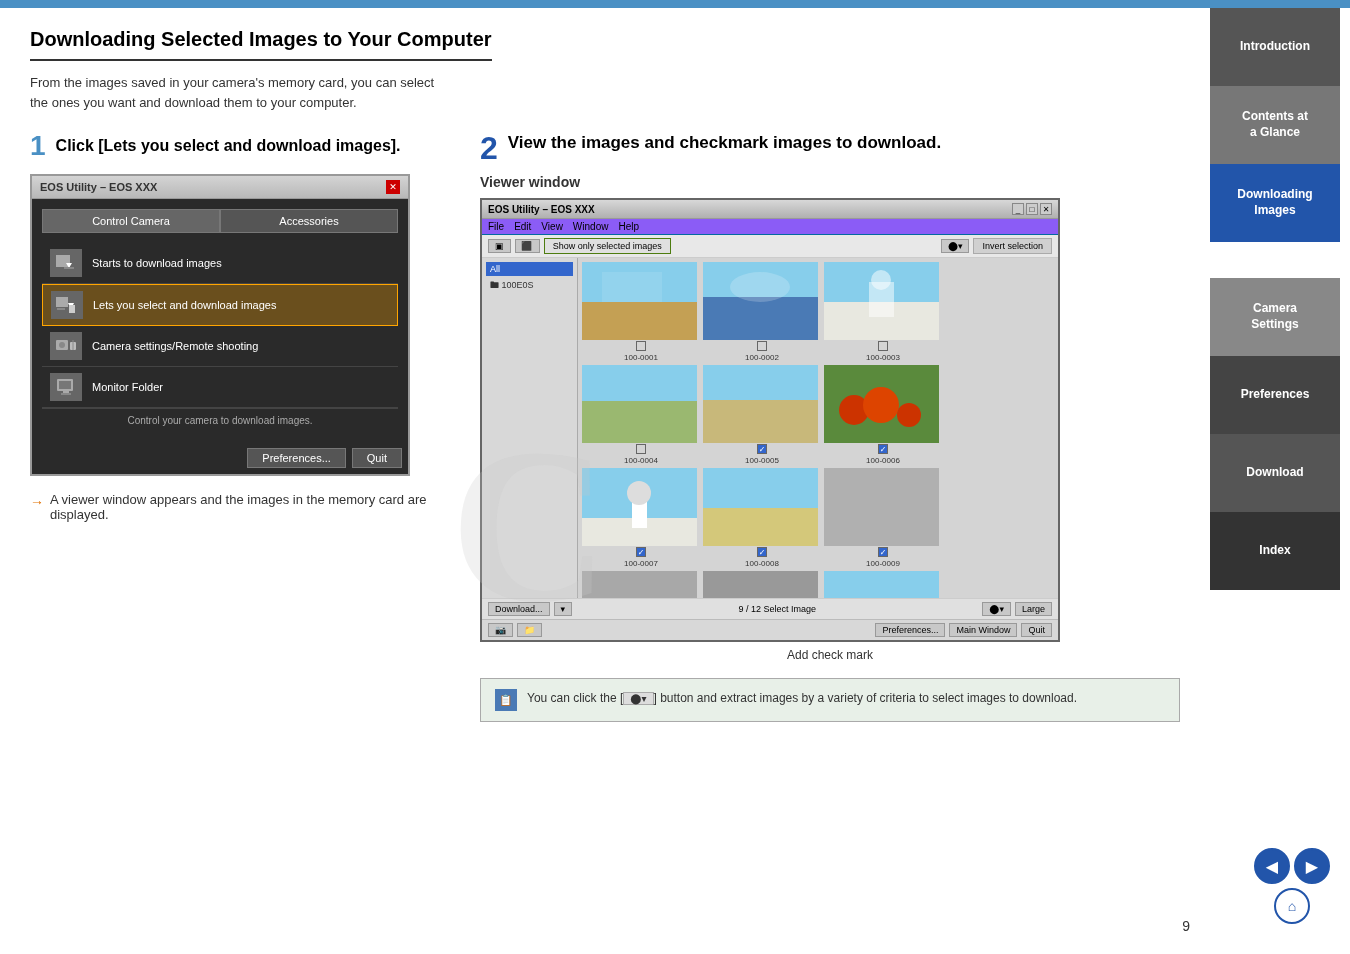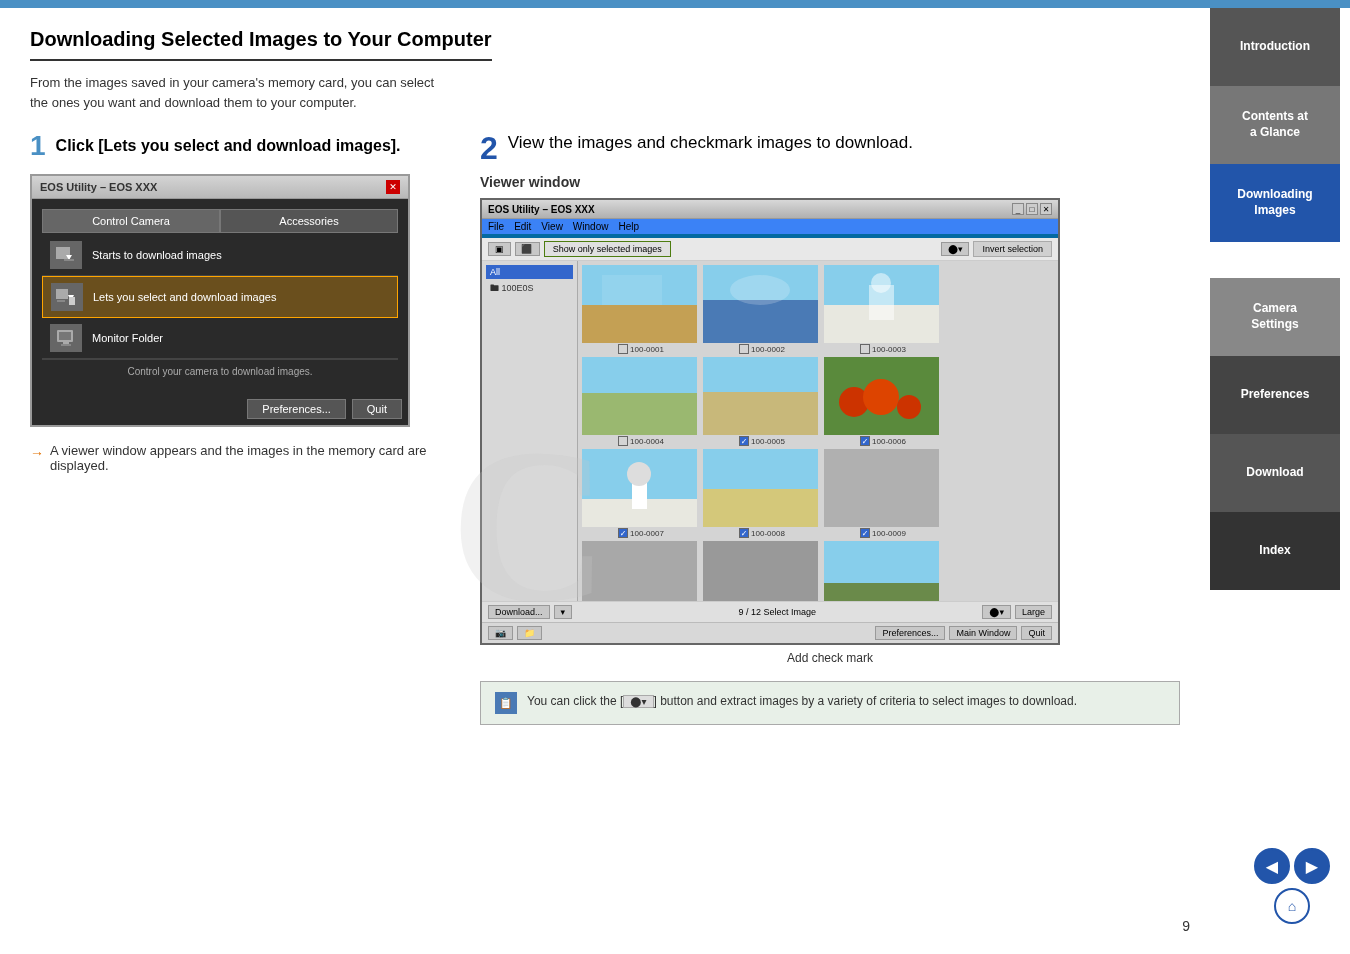--- a/index.html
+++ b/index.html
@@ -108,21 +108,21 @@
       justify-content: center;
     }
 
     .window-body {
       background: #2a2a2a;
       padding: 10px;
     }
 
     .tab-buttons {
       display: flex;
-      margin-bottom: 2px;
+      margin-bottom: 10px;
     }
 
     .tab-btn {
       background: #555;
       color: #fff;
       border: 1px solid #777;
       padding: 5px 20px;
       font-size: 11px;
       cursor: pointer;
       flex: 1;
@@ -258,26 +258,26 @@
       border: 1px solid #888;
       font-size: 8px;
       cursor: pointer;
       display: flex;
       align-items: center;
       justify-content: center;
       background: #ccc;
     }
 
     .viewer-menubar {
-      background: #3b82f6;
+      background: #8b5cf6;
       padding: 2px 6px;
       font-size: 10px;
       display: flex;
       gap: 10px;
-      border-bottom: 4px solid #0369a1;
+      border-bottom: 1px solid #0369a1;
     }
 
     .viewer-toolbar {
       background: #e8e8e8;
       padding: 3px 6px;
       display: flex;
       justify-content: space-between;
       align-items: center;
       border-bottom: 1px solid #ccc;
     }
@@ -364,20 +364,21 @@
     .img-thumb-pic.coast { background: linear-gradient(to bottom, #87ceeb 50%, #d4c87a 50%); }
 
     .img-label {
       font-size: 8px;
       color: #333;
       display: flex;
       align-items: center;
       justify-content: center;
       margin-top: 1px;
       gap: 2px;
+      flex-direction: column;
     }
 
     .img-checkbox {
       width: 10px;
       height: 10px;
       border: 1px solid #666;
       display: inline-flex;
       align-items: center;
       justify-content: center;
       font-size: 8px;
@@ -489,21 +490,21 @@
     .step2-num {
       font-size: 32px;
       font-weight: bold;
       color: #2255aa;
       margin-right: 10px;
       line-height: 1;
     }
 
     .step2-title {
       font-size: 17px;
-      font-weight: normal;
+      font-weight: bold;
       color: #000;
       line-height: 1.3;
     }
 
     
     .page-number {
       position: absolute;
       bottom: 20px;
       right: 160px;
       font-size: 14px;
@@ -610,20 +611,31 @@
                 <svg width="24" height="20" viewBox="0 0 24 20">
                   <rect x="1" y="2" width="12" height="10" fill="#aaa"></rect>
                   <polygon points="13,8 19,8 16,14" fill="#fff"></polygon>
                   <rect x="2" y="13" width="8" height="2" fill="#888"></rect>
                   <rect x="14" y="10" width="6" height="8" fill="#ccc"></rect>
                 </svg>
               </div>
               <span class="menu-item-text">Lets you select and download images</span>
             </div>
 
+            <div class="menu-item">
+              <div class="menu-icon">
+                <svg width="24" height="20" viewBox="0 0 24 20">
+                  <rect x="2" y="4" width="12" height="10" rx="1" fill="#aaa"></rect>
+                  <circle cx="8" cy="9" r="3" fill="#888"></circle>
+                  <rect x="16" y="6" width="6" height="8" rx="1" fill="#bbb"></rect>
+                  <line x1="19" y1="4" x2="19" y2="14" stroke="#888" stroke-width="1"></line>
+                </svg>
+              </div>
+              <span class="menu-item-text">Camera settings/Remote shooting</span>
+            </div>
 
             <div class="menu-item">
               <div class="menu-icon">
                 <svg width="24" height="20" viewBox="0 0 24 20">
                   <rect x="3" y="2" width="16" height="12" rx="1" fill="#aaa"></rect>
                   <rect x="5" y="4" width="12" height="8" fill="#777"></rect>
                   <rect x="9" y="14" width="6" height="2" fill="#aaa"></rect>
                   <rect x="7" y="16" width="10" height="2" fill="#888"></rect>
                 </svg>
               </div>

